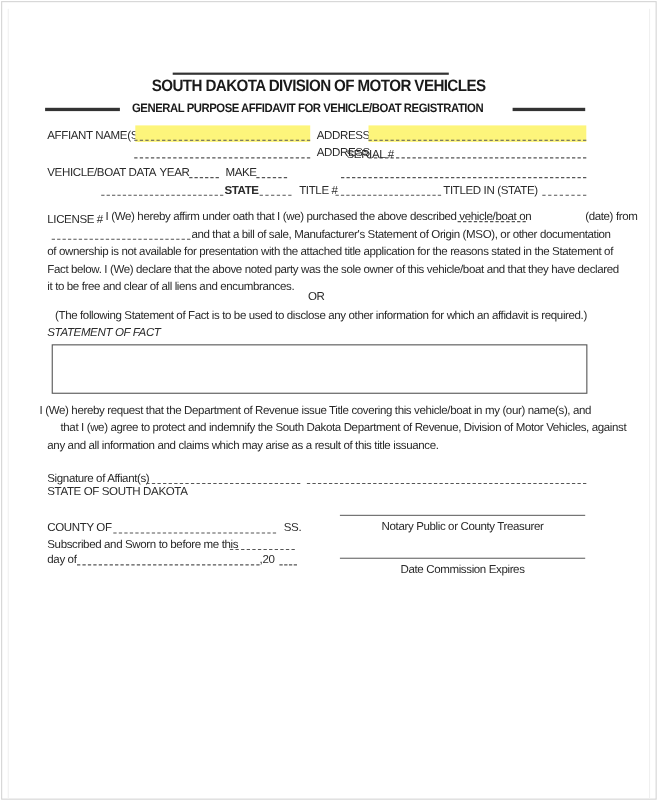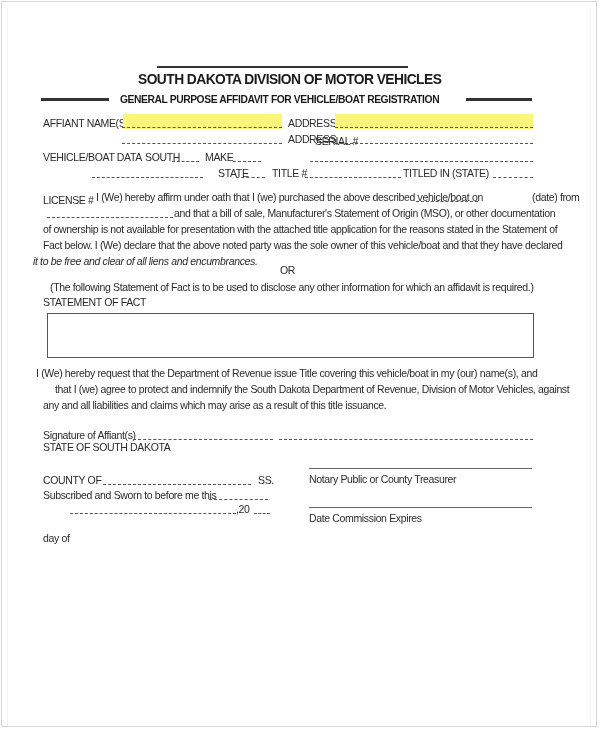--- a/index.html
+++ b/index.html
@@ -24,21 +24,21 @@
     .subtitle {
       font-size: 11.2px; font-weight: bold; letter-spacing: -0.45px; color: #1a1a1a;
       transform: scaleX(0.92); transform-origin: left top;
     }
     .rule { position: absolute; background: #333; }
     .line { position: absolute; border-bottom: 1px dashed #555; height: 0; }
     .hl { position: absolute; background: #fdf57b; }
     .box {
       position: absolute; border: 1.5px solid #555; box-sizing: border-box; background: #fff;
     }
-    .center { }
+    .center { text-align: center; }
   </style>
 </head>
 <body>
 
 <div class="frame">
     <div class="frame-inner"></div>
   </div>
 
 <div class="rule" style="left:157px; top:66px; width:251px; height:1.5px;"></div>
 <div class="abs title" style="left:138px; top:70px;">SOUTH DAKOTA DIVISION OF MOTOR VEHICLES</div>
@@ -51,66 +51,66 @@
 <div class="line" style="left:122px; top:127px; width:160px;"></div>
 <div class="abs txt" style="left:288px; top:117px;">ADDRESS</div>
 <div class="hl" style="left:335px; top:114px; width:198px; height:15px;"></div>
 <div class="line" style="left:335px; top:127px; width:198px;"></div>
 
 <div class="line" style="left:122px; top:143px; width:160px;"></div>
 <div class="abs txt" style="left:288px; top:133px;">ADDRESS</div>
 <div class="line" style="left:335px; top:143px; width:198px;"></div>
 
 <div class="abs txt" style="left:43px; top:151px;">VEHICLE/BOAT DATA</div>
-<div class="abs txt" style="left:145px; top:151px;">SOUTH</div>
+<div class="abs txt" style="left:145px; top:151px;">YEAR</div>
 <div class="line" style="left:172px; top:161px; width:27px;"></div>
 <div class="abs txt" style="left:205px; top:151px;">MAKE</div>
 <div class="line" style="left:233px; top:161px; width:28px;"></div>
 <div class="abs txt" style="left:267px; top:135px;margin-left:48px;">SERIAL #</div>
 <div class="line" style="left:310px; top:161px; width:223px;"></div>
 
 <div class="abs txt" style="left:43px; top:167px;margin-top:27px;">LICENSE #</div>
 <div class="line" style="left:92px; top:177px; width:111px;"></div>
-<div class="abs txt" style="left:218px; top:167px;">STATE</div>
+<div class="abs txt" style="left:204px; top:167px;font-weight:bold;">STATE</div>
 <div class="line" style="left:236px; top:177px; width:29px;"></div>
 <div class="abs txt" style="left:272px; top:167px;">TITLE #</div>
 <div class="line" style="left:305px; top:177px; width:96px;"></div>
 <div class="abs txt" style="left:403px; top:167px;">TITLED IN (STATE)</div>
 <div class="line" style="left:493px; top:177px; width:40px;"></div>
 
 <div class="abs txt" style="left:52px; top:191px;margin-left:44px;">I (We) hereby affirm under oath that I (we) purchased the above described vehicle/boat on</div>
 <div class="line" style="left:416px; top:201px; width:62px;"></div>
 <div class="abs txt" style="left:484px; top:191px;margin-left:48px;">(date) from</div>
 <div class="line" style="left:47px; top:217px; width:126px;"></div>
 <div class="abs txt" style="left:174px; top:207px;">and that a bill of sale, Manufacturer's Statement of Origin (MSO), or other documentation</div>
 <div class="abs txt" style="left:43px; top:223px;">of ownership is not available for presentation with the attached title application for the reasons stated in the Statement of</div>
 <div class="abs txt" style="left:43px; top:239px;text-align:center;">Fact below. I (We) declare that the above noted party was the sole owner of this vehicle/boat and that they have declared</div>
-<div class="abs txt" style="left:33px; top:255px;font-style:italic;">it to be free and clear of all liens and encumbrances.</div>
+<div class="abs txt" style="left:43px; top:255px;">it to be free and clear of all liens and encumbrances.</div>
 
 <div class="abs txt" style="left:280px; top:264px;">OR</div>
 
 <div class="abs txt" style="left:50px; top:281px;">(The following Statement of Fact is to be used to disclose any other information for which an affidavit is required.)</div>
-<div class="abs txt" style="left:43px; top:296px;">STATEMENT OF FACT</div>
+<div class="abs txt" style="left:43px; top:296px;font-style:italic;">STATEMENT OF FACT</div>
 <div class="box" style="left:47px; top:313px; width:487px; height:45px;"></div>
 
 <div class="abs txt" style="left:36px; top:367px;">I (We) hereby request that the Department of Revenue issue Title covering this vehicle/boat in my (our) name(s), and</div>
 <div class="abs txt" style="left:43px; top:383px;padding-left:12px;">that I (we) agree to protect and indemnify the South Dakota Department of Revenue, Division of Motor Vehicles, against</div>
-<div class="abs txt" style="left:43px; top:399px;">any and all liabilities and claims which may arise as a result of this title issuance.</div>
+<div class="abs txt" style="left:43px; top:399px;">any and all information and claims which may arise as a result of this title issuance.</div>
 
 <div class="abs txt" style="left:43px; top:429px;">Signature of Affiant(s)</div>
 <div class="line" style="left:133px; top:439px; width:140px;"></div>
 <div class="line" style="left:279px; top:439px; width:254px;"></div>
 
 <div class="abs txt" style="left:43px; top:441px;">STATE OF SOUTH DAKOTA</div>
 <div class="abs txt" style="left:43px; top:474px;">COUNTY OF</div>
 <div class="line" style="left:103px; top:484px; width:148px;"></div>
 <div class="abs txt" style="left:258px; top:474px;">SS.</div>
 <div class="abs txt" style="left:43px; top:489px;">Subscribed and Sworn to before me this</div>
 <div class="line" style="left:209px; top:499px; width:59px;"></div>
-<div class="abs txt" style="left:43px; top:532px;">day of</div>
+<div class="abs txt" style="left:43px; top:503px;">day of</div>
 <div class="line" style="left:70px; top:513px; width:166px;"></div>
 <div class="abs txt" style="left:236px; top:503px;">,20</div>
 <div class="line" style="left:254px; top:513px; width:16px;"></div>
 
 <div class="line" style="left:309px; top:468px; width:223px; border-bottom-style:solid; border-color:#666;"></div>
 <div class="abs txt center" style="left:309px; width:223px; top:473px;">Notary Public or County Treasurer</div>
 <div class="line" style="left:309px; top:507px; width:223px; border-bottom-style:solid; border-color:#666;"></div>
 <div class="abs txt center" style="left:309px; width:223px; top:512px;">Date Commission Expires</div>
 
 </body></html>

